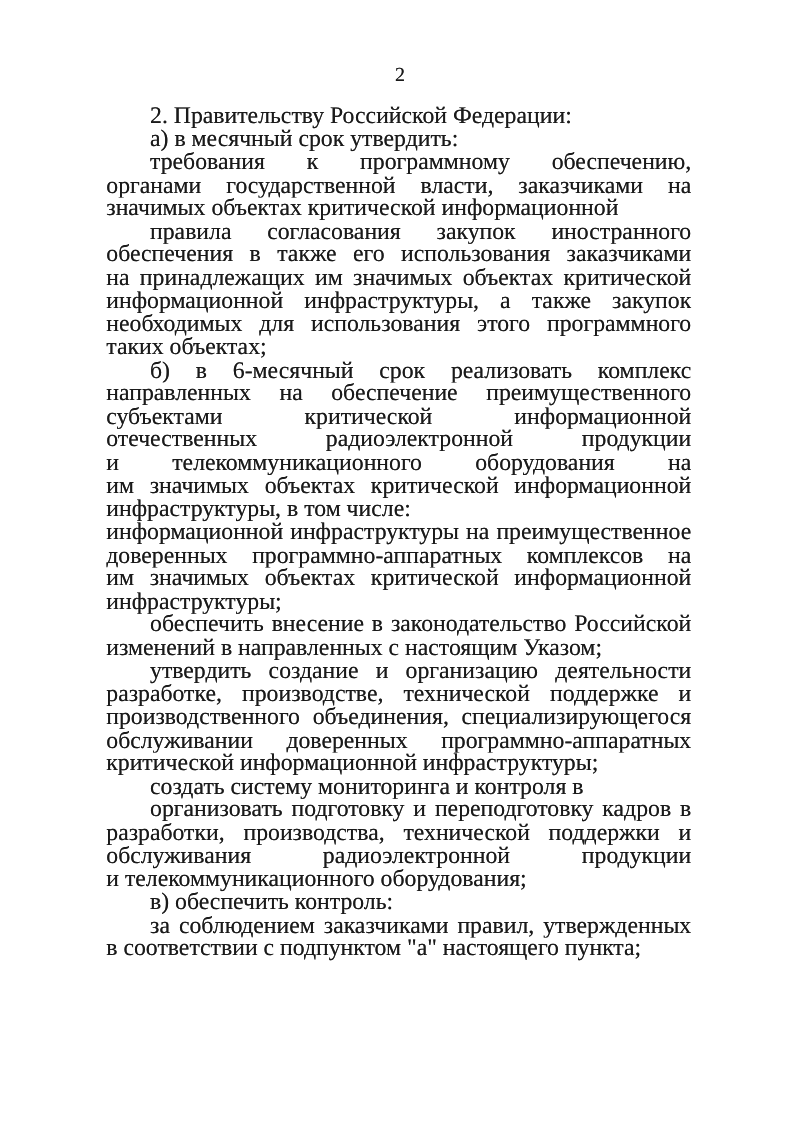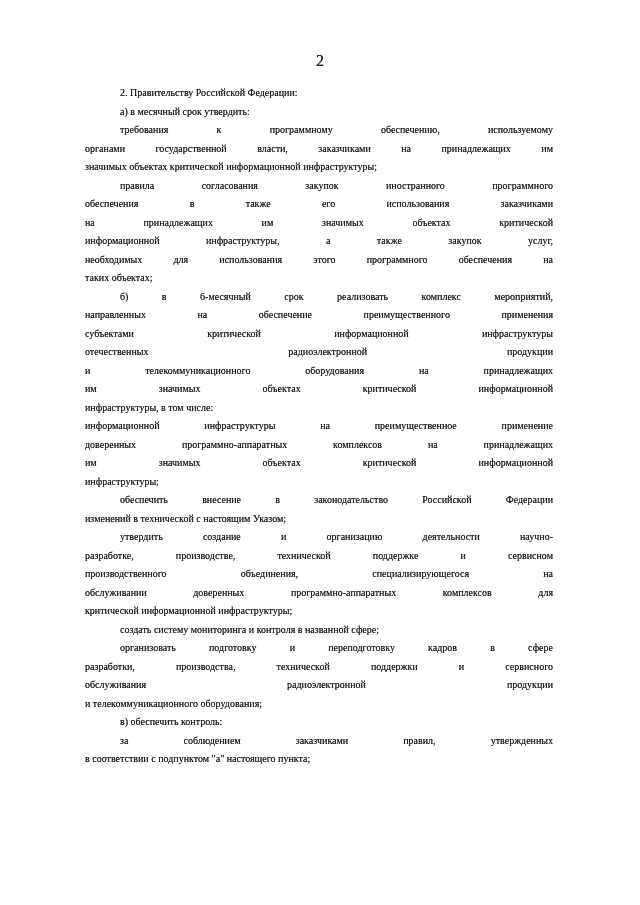--- a/index.html
+++ b/index.html
@@ -29,21 +29,21 @@
     text-align: center;
     font-size: 16px;
     line-height: 19px;
     text-shadow: 0 0 0.4px rgba(26,26,26,0.75);
   }
   .doc-body {
     position: absolute;
     left: 85px;
     top: 84px;
     width: 468px;
-    font-size: 10px;
+    font-size: 19px;
     line-height: 18.5px;
     text-shadow: 0 0 0.4px rgba(26,26,26,0.75);
   }
   .paragraph {
     margin: 0;
     padding: 0;
   }
   .line {
     height: 18.5px;
     overflow: hidden;
@@ -99,21 +99,21 @@
         <div class="line last">инфраструктуры, в том числе:</div>
       </div>
       <div class="paragraph">
         <div class="line fill">информационной инфраструктуры на преимущественное применение</div>
         <div class="line fill">доверенных программно-аппаратных комплексов на принадлежащих</div>
         <div class="line fill">им значимых объектах критической информационной</div>
         <div class="line last">инфраструктуры;</div>
       </div>
       <div class="paragraph">
         <div class="line fill first">обеспечить внесение в законодательство Российской Федерации</div>
-        <div class="line last">изменений в технической с настоящим Указом;</div>
+        <div class="line last">изменений в направленных с настоящим Указом;</div>
       </div>
       <div class="paragraph">
         <div class="line fill first">утвердить создание и организацию деятельности научно-</div>
         <div class="line fill">разработке, производстве, технической поддержке и сервисном</div>
         <div class="line fill">производственного объединения, специализирующегося на</div>
         <div class="line fill">обслуживании доверенных программно-аппаратных комплексов для</div>
         <div class="line last">критической информационной инфраструктуры;</div>
       </div>
       <div class="paragraph">
         <div class="line last first">создать систему мониторинга и контроля в названной сфере;</div>

